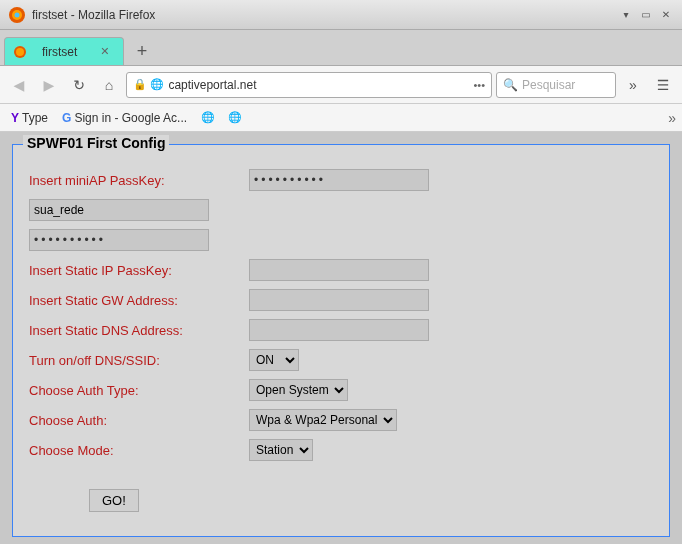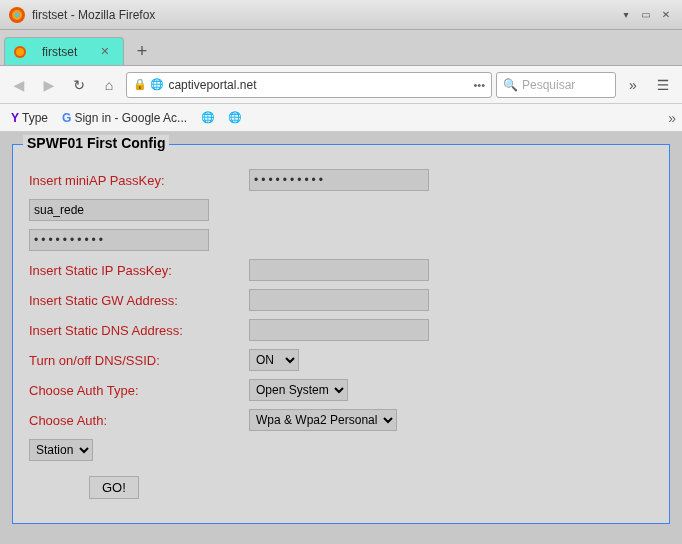--- a/index.html
+++ b/index.html
@@ -238,21 +238,21 @@
       font-size: 12px;
       padding: 1px 2px;
       appearance: auto;
     }
     .go-btn {
       background: #d0d0d0;
       border: 1px solid #aaa;
       padding: 3px 12px;
       font-size: 13px;
       cursor: pointer;
-      margin-top: 7px;
+      margin-top: 20px;
       margin-left: 60px;
     }
   </style>
 </head>
 <body>
 
 <div class="title-bar">
   <div class="title-bar-left">
     <div class="firefox-icon">
       <svg width="18" height="18" viewBox="0 0 18 18">
@@ -363,20 +363,21 @@
     <div class="form-row">
       <span class="form-label">Choose Auth:</span>
       <select class="form-select">
         <option>Wpa &amp; Wpa2 Personal</option>
         <option>None</option>
         <option>WPA</option>
         <option>WPA2</option>
       </select>
     </div>
     <div class="form-row">
+      <span class="form-label">Choose Mode:</span>
       <select class="form-select">
         <option>Station</option>
         <option>AP</option>
         <option>IBSS</option>
       </select>
     </div>
 
     <div class="form-row">
       <button class="go-btn">GO!</button>
     </div>

